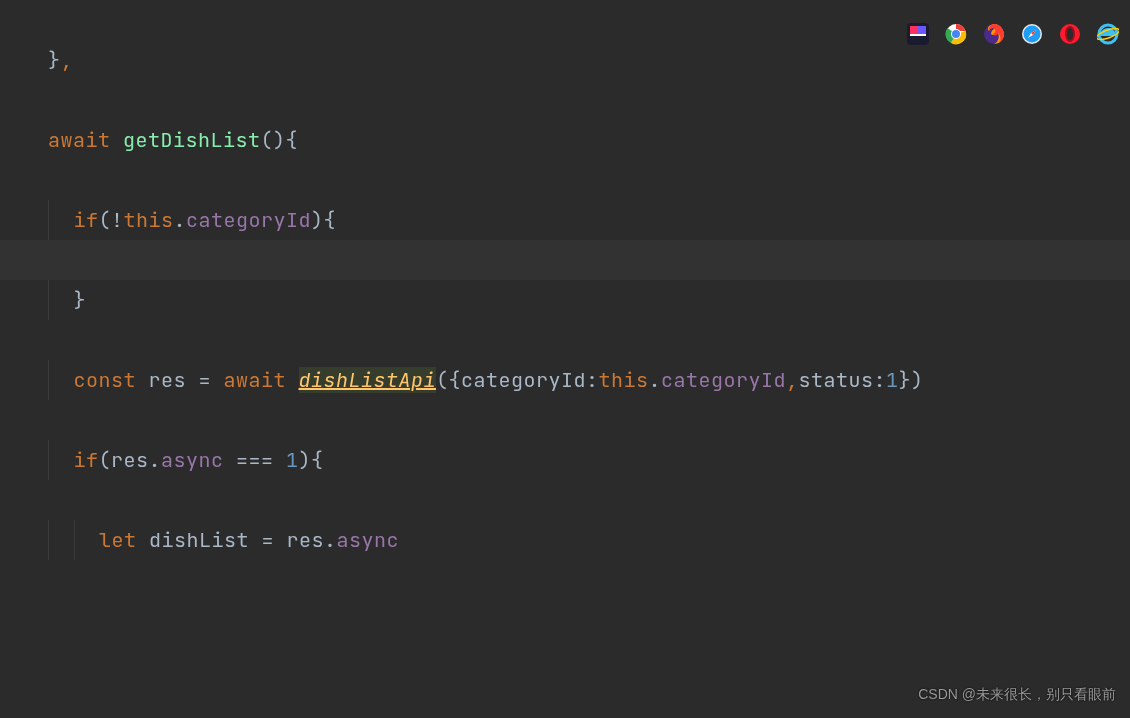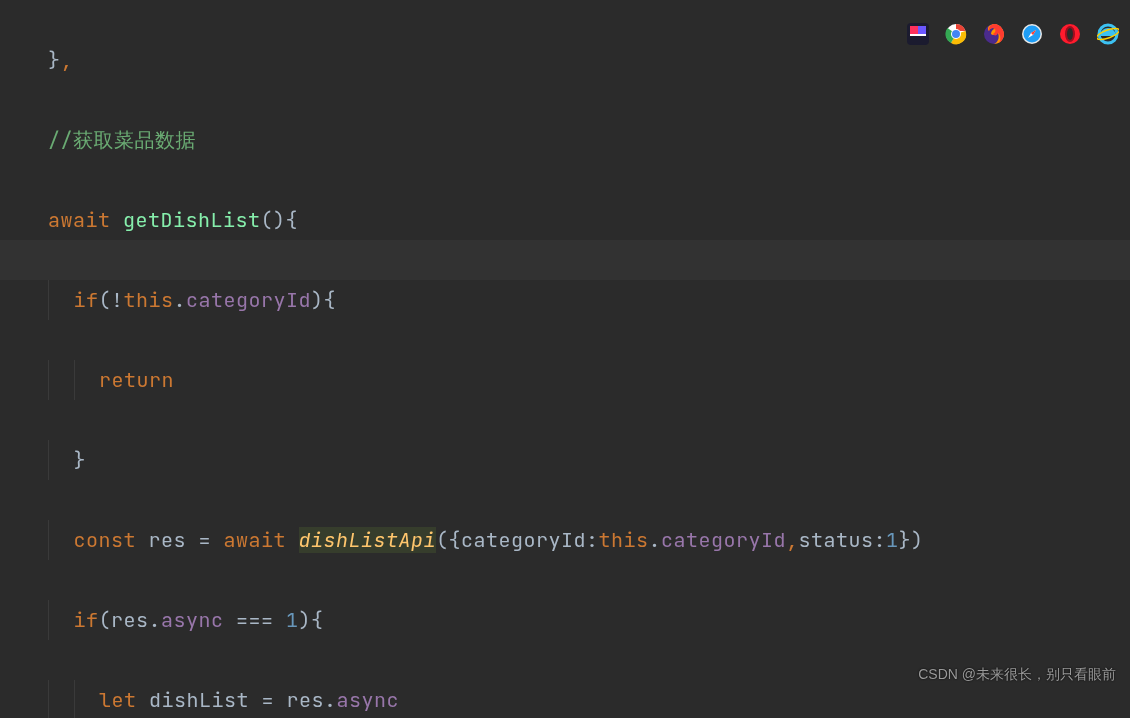--- a/index.html
+++ b/index.html
@@ -31,35 +31,35 @@
     height: 40px;
     vertical-align: top;
   }
   .c-comment { color: #6aab73; }
   .c-keyword { color: #cc7832; }
   .c-fn { color: #86efac; }
   .c-method { color: #ffc66d; font-style: italic; }
   .c-prop { color: #9876aa; }
   .c-default { color: #a9b7c6; }
   .c-num { color: #6897bb; }
-  .fn-hl { background: rgba(58,66,45,0.8); }
+  .fn-hl { background: rgba(58,66,45,0.8); text-decoration: underline; }
 
   .browser-icons {
     position: absolute;
     top: 22px;
     right: 10px;
     display: flex;
     gap: 14px;
     z-index: 10;
   }
   .icon { width: 24px; height: 24px; display: flex; align-items: center; justify-content: center; }
 
   .watermark {
     position: absolute;
-    bottom: 24px;
+    bottom: 4px;
     right: 14px;
     color: #999;
     font-size: 14px;
     font-family: sans-serif;
     text-shadow: 0 0 2px #000;
     letter-spacing: 0;
   }
 </style>
 </head>
 <body>
@@ -111,24 +111,22 @@
     <svg width="22" height="22" viewBox="0 0 22 22">
         <circle cx="11" cy="11" r="9" fill="none" stroke="#3cc1f2" stroke-width="3"></circle>
         <path d="M3 13 L19 13 C19 8 15 5 11 5 C7 5 3 8 3 13 Z" fill="#3cc1f2"></path>
         <ellipse cx="11" cy="11" rx="12" ry="4" fill="none" stroke="#ffcf00" stroke-width="1.5" transform="rotate(-20 11 11)"></ellipse>
       </svg>
   </span>
 </div>
 
 <div class="editor">
 <span class="line"><span class="c-default">}</span><span class="c-keyword">,</span></span>
-<span class="line"><span class="c-comment">//获取菜品数据</span></span>
 <span class="line"><span class="c-keyword">await </span><span class="c-fn">getDishList</span><span class="c-default">(){</span></span>
 <span class="line"><span class="indent-guide"></span><span class="c-keyword">if</span><span class="c-default">(!</span><span class="c-keyword">this</span><span class="c-default">.</span><span class="c-prop">categoryId</span><span class="c-default">){</span></span>
-<span class="line"><span class="indent-guide"></span><span class="indent-guide"></span><span class="c-keyword">return</span></span>
 <span class="line"><span class="indent-guide"></span><span class="c-default">}</span></span>
 <span class="line"><span class="indent-guide"></span><span class="c-keyword">const </span><span class="c-default">res </span><span class="c-default">= </span><span class="c-keyword">await </span><span class="c-method fn-hl">dishListApi</span><span class="c-default">({</span><span class="c-default">categoryId</span><span class="c-default">:</span><span class="c-keyword">this</span><span class="c-default">.</span><span class="c-prop">categoryId</span><span class="c-keyword">,</span><span class="c-default">status</span><span class="c-default">:</span><span class="c-num">1</span><span class="c-default">})</span></span>
 <span class="line"><span class="indent-guide"></span><span class="c-keyword">if</span><span class="c-default">(res.</span><span class="c-prop">async</span><span class="c-default"> === </span><span class="c-num">1</span><span class="c-default">){</span></span>
 <span class="line"><span class="indent-guide"></span><span class="indent-guide"></span><span class="c-keyword">let </span><span class="c-default">dishList </span><span class="c-default">= </span><span class="c-default">res.</span><span class="c-prop">async</span></span>
 
 
 
 
 
 

